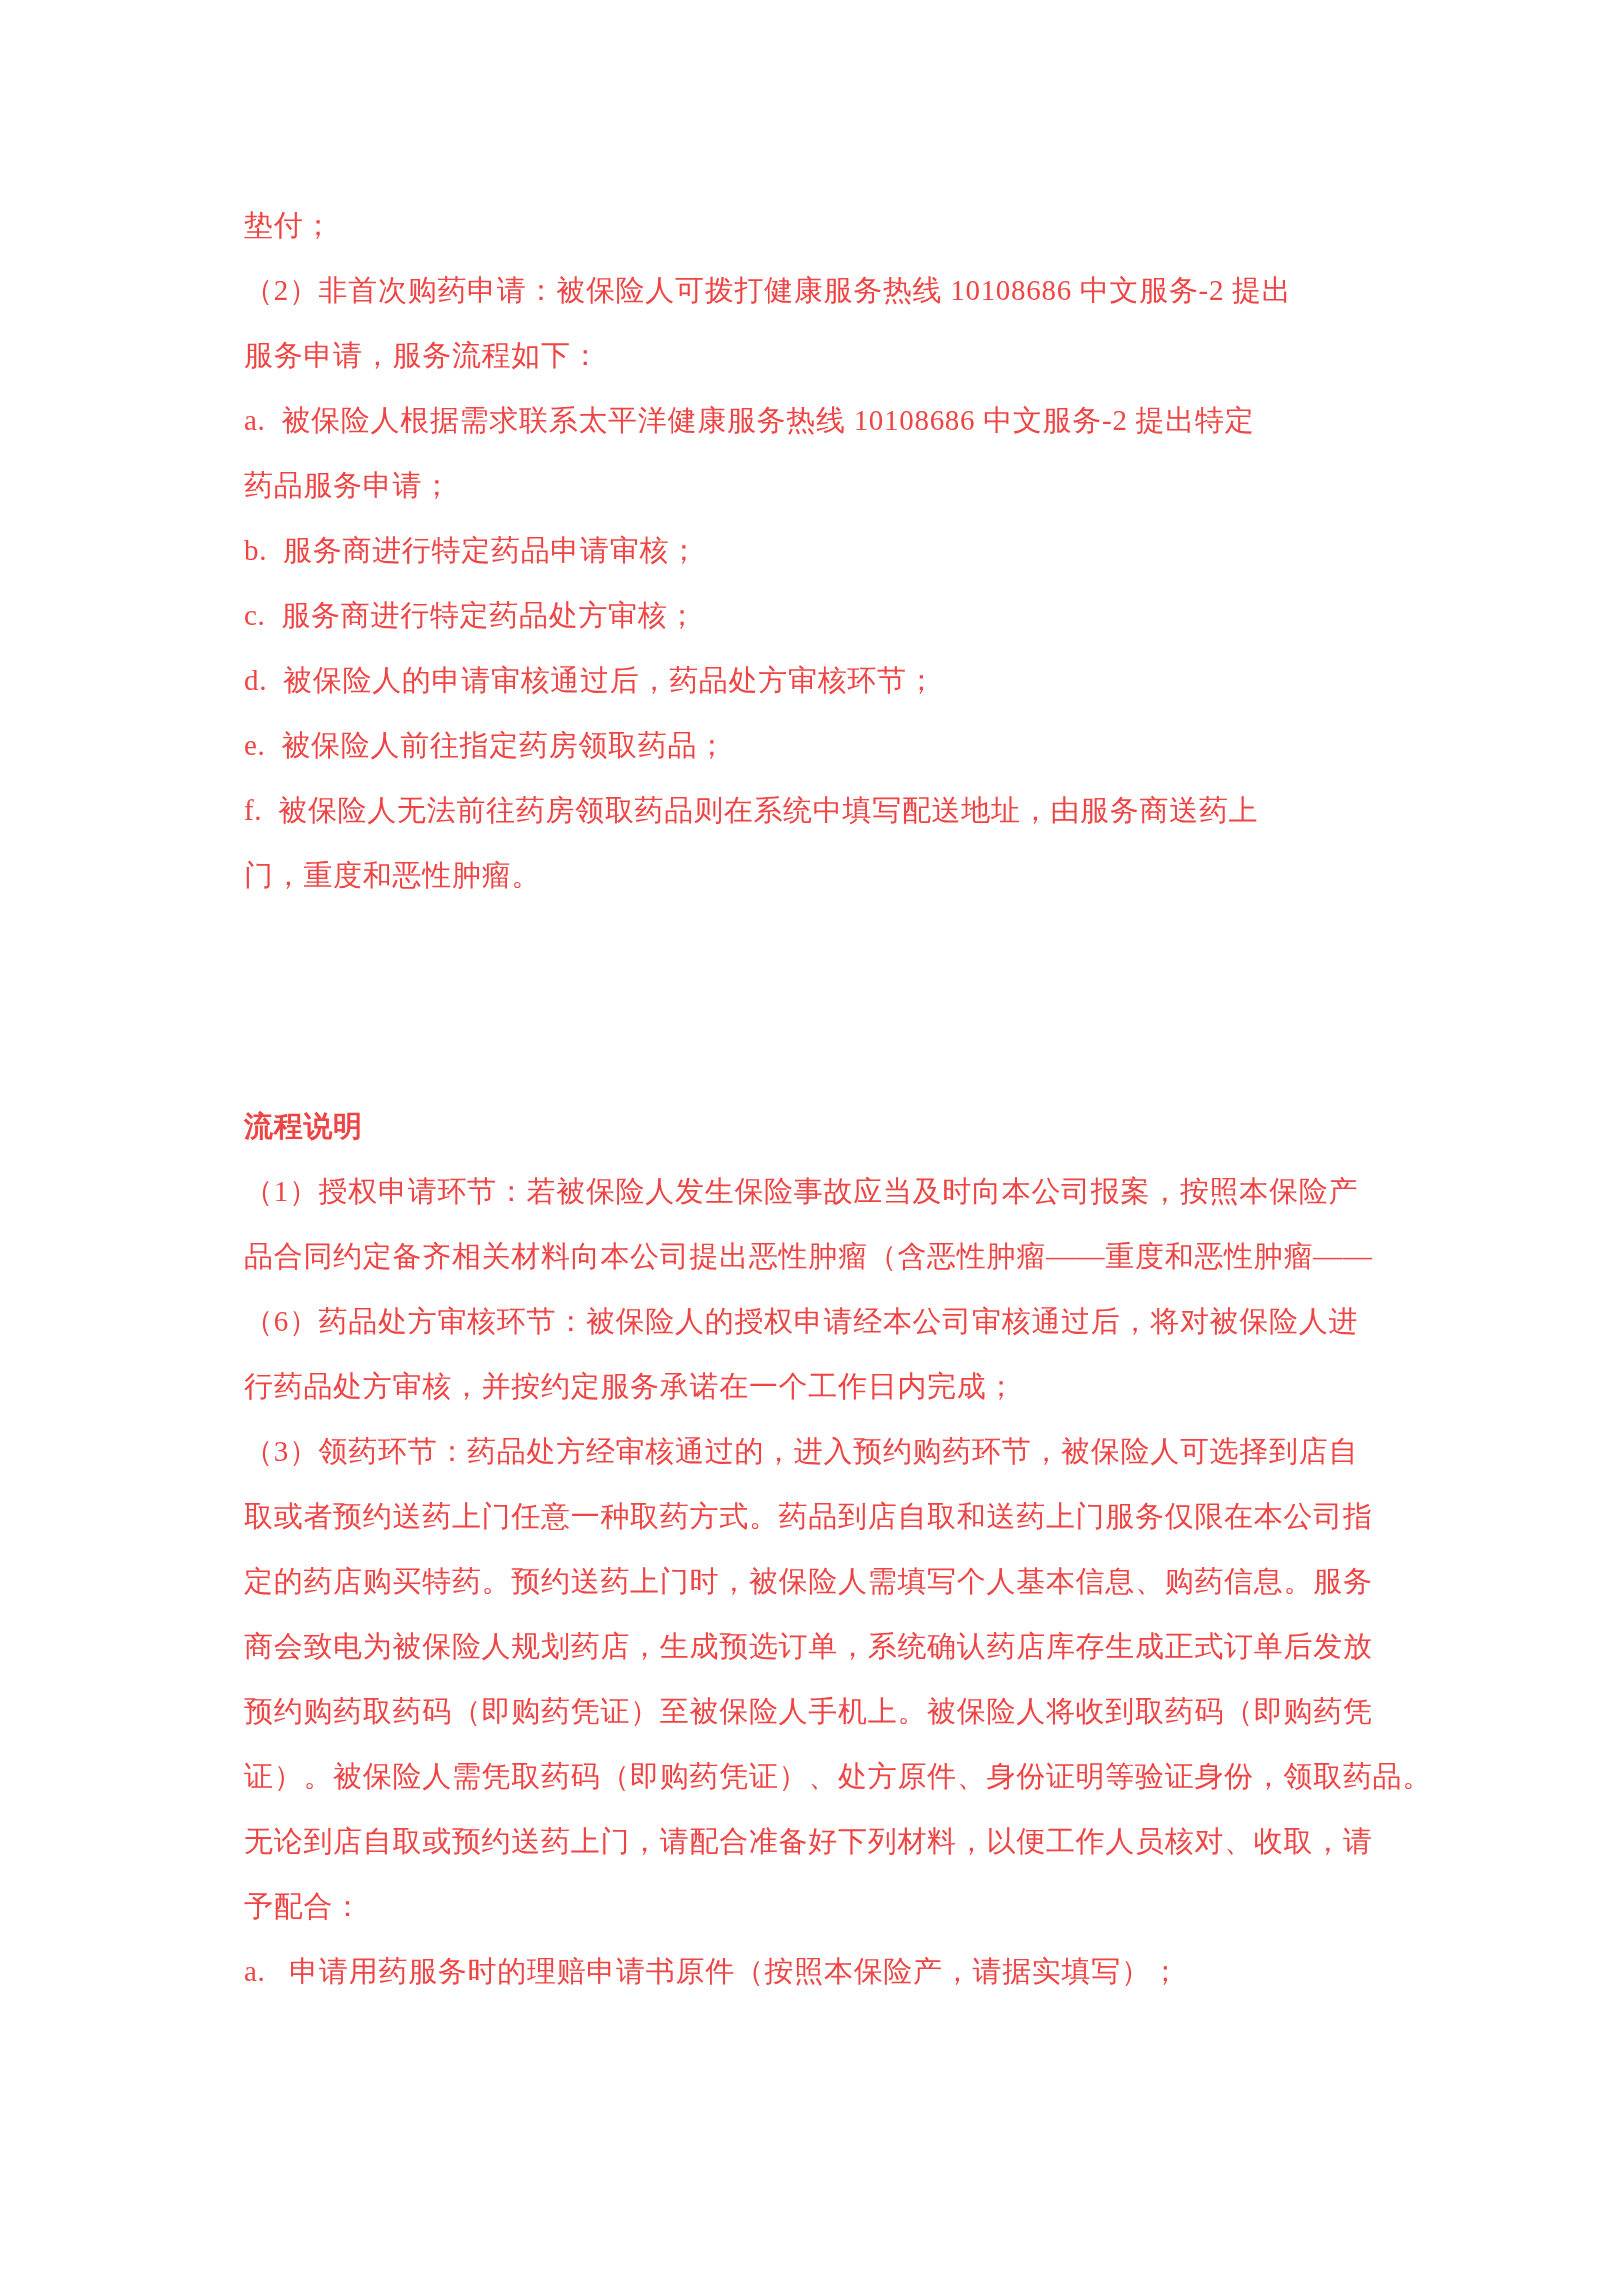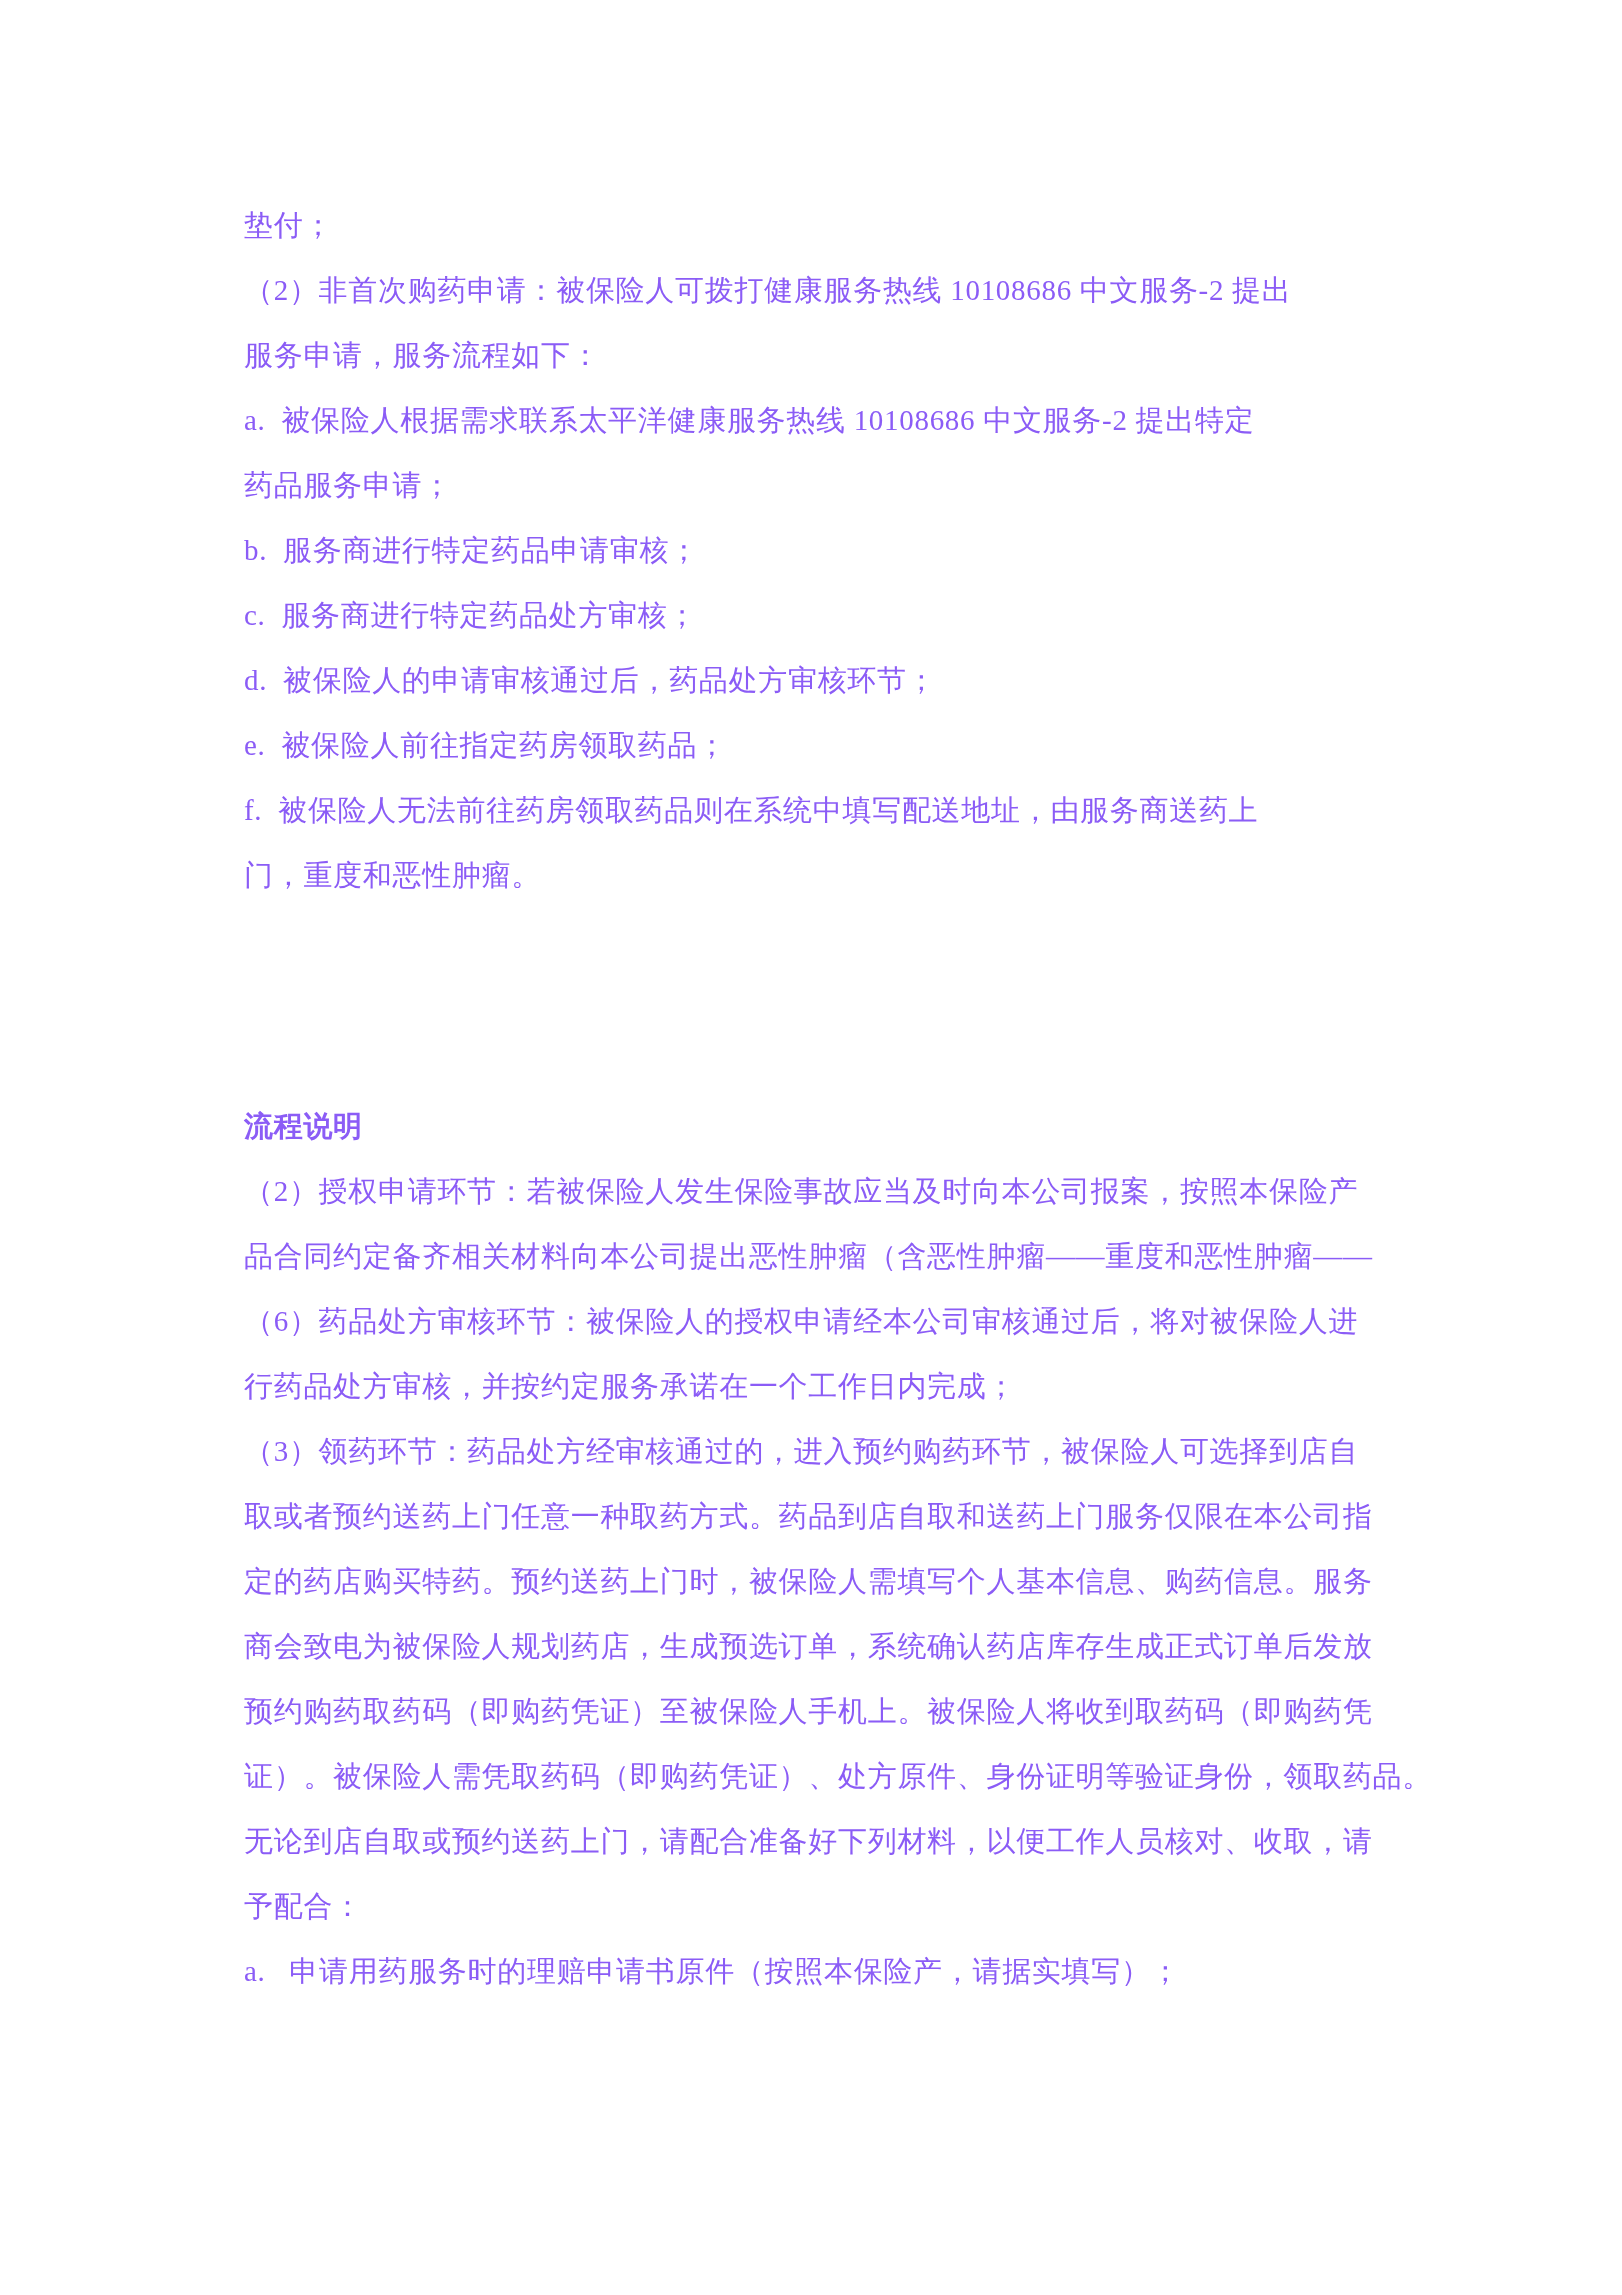--- a/index.html
+++ b/index.html
@@ -21,21 +21,21 @@
     left: 244px;
     top: 193px;
     width: 1139px;
   }
   .line {
     font-size: 29px;
     line-height: 65px;
     height: 65px;
     white-space: pre;
     letter-spacing: 0.7px;
-    color: #8b5cf6;
+    color: #ef4444;
   }
   .heading {
     font-weight: 700;
     margin-top: 186px;
   }
 </style>
 </head>
 <body>
 
 <div class="page">
@@ -48,21 +48,21 @@
     <div class="line">药品服务申请；</div>
     <div class="line">b.  服务商进行特定药品申请审核；</div>
     <div class="line">c.  服务商进行特定药品处方审核；</div>
     <div class="line">d.  被保险人的申请审核通过后，药品处方审核环节；</div>
     <div class="line">e.  被保险人前往指定药房领取药品；</div>
     <div class="line">f.  被保险人无法前往药房领取药品则在系统中填写配送地址，由服务商送药上</div>
     <div class="line">门，重度和恶性肿瘤。</div>
 
     <div class="line heading">流程说明</div>
 
-    <div class="line">（2）授权申请环节：若被保险人发生保险事故应当及时向本公司报案，按照本保险产</div>
+    <div class="line">（1）授权申请环节：若被保险人发生保险事故应当及时向本公司报案，按照本保险产</div>
     <div class="line">品合同约定备齐相关材料向本公司提出恶性肿瘤（含恶性肿瘤——重度和恶性肿瘤——</div>
     <div class="line">（6）药品处方审核环节：被保险人的授权申请经本公司审核通过后，将对被保险人进</div>
     <div class="line">行药品处方审核，并按约定服务承诺在一个工作日内完成；</div>
     <div class="line">（3）领药环节：药品处方经审核通过的，进入预约购药环节，被保险人可选择到店自</div>
     <div class="line">取或者预约送药上门任意一种取药方式。药品到店自取和送药上门服务仅限在本公司指</div>
     <div class="line">定的药店购买特药。预约送药上门时，被保险人需填写个人基本信息、购药信息。服务</div>
     <div class="line">商会致电为被保险人规划药店，生成预选订单，系统确认药店库存生成正式订单后发放</div>
     <div class="line">预约购药取药码（即购药凭证）至被保险人手机上。被保险人将收到取药码（即购药凭</div>
     <div class="line">证）。被保险人需凭取药码（即购药凭证）、处方原件、身份证明等验证身份，领取药品。</div>
     <div class="line">无论到店自取或预约送药上门，请配合准备好下列材料，以便工作人员核对、收取，请</div>

